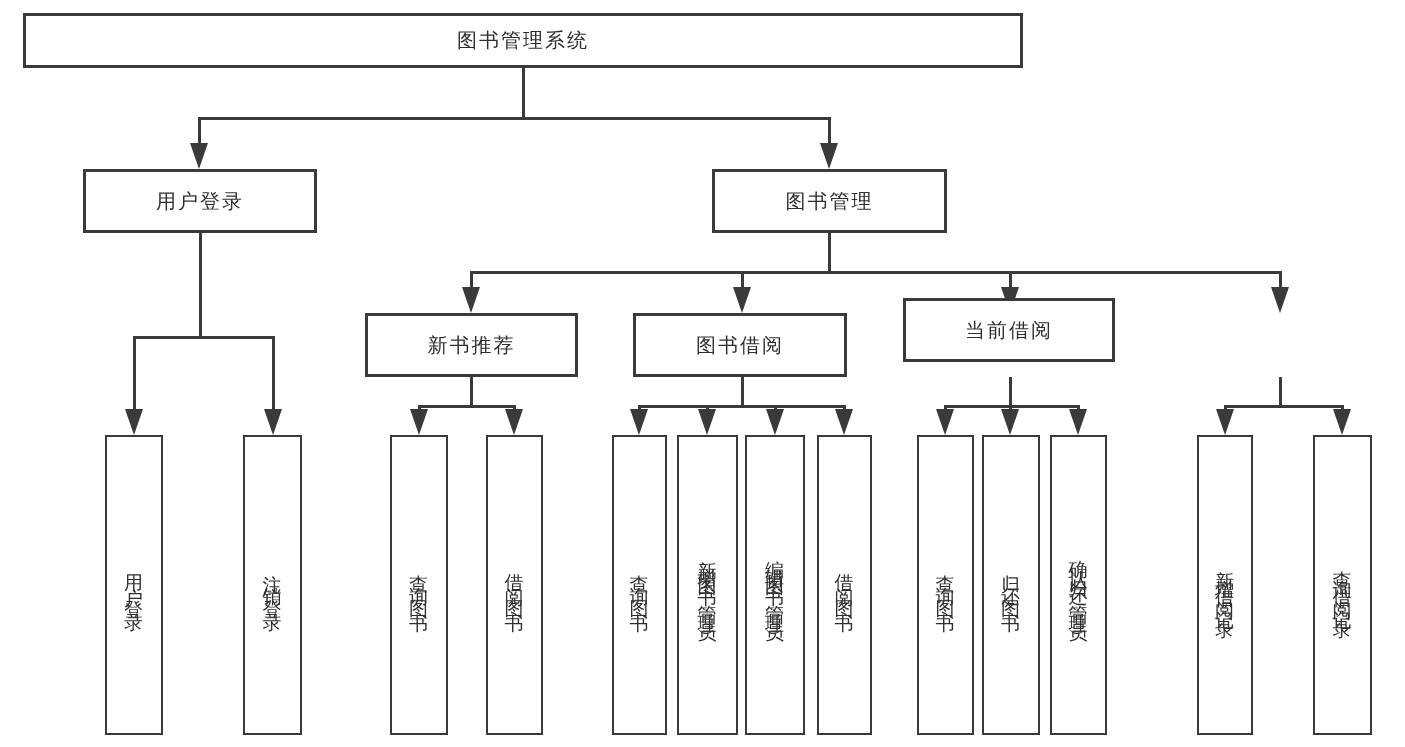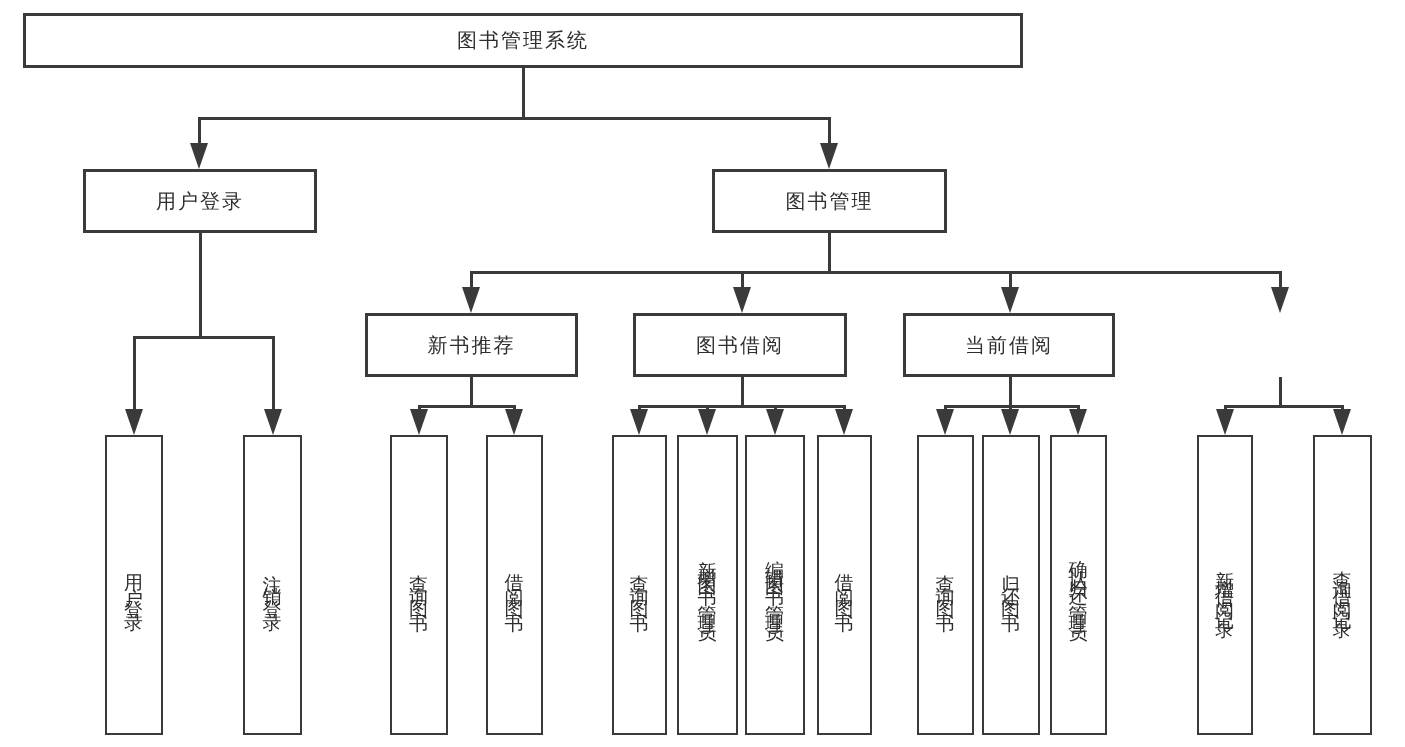--- a/index.html
+++ b/index.html
@@ -116,21 +116,21 @@
   <div class="box" style="left:365px;top:313px;width:213px;height:64px;">
     <span class="hlabel">新书推荐</span>
   </div>
 
   <div class="box" style="left:712px;top:169px;width:235px;height:64px;">
     <span class="hlabel">图书管理</span>
   </div>
   <div class="box" style="left:633px;top:313px;width:214px;height:64px;">
     <span class="hlabel">图书借阅</span>
   </div>
-  <div class="box" style="left:903px;top:313px;width:212px;height:64px;text-align:right;">
+  <div class="box" style="left:903px;top:298px;width:212px;height:64px;text-align:right;">
     <span class="hlabel">当前借阅</span>
   </div>
 
   <div class="box leaf" style="left:105px;top:435px;width:58px;height:300px;">
     <span class="vtext" style="letter-spacing: 13px;">用户登录</span>
   </div>
   <div class="box leaf" style="left:243px;top:435px;width:59px;height:300px;">
     <span class="vtext" style="letter-spacing: 13px;">注销登录</span>
   </div>
 

